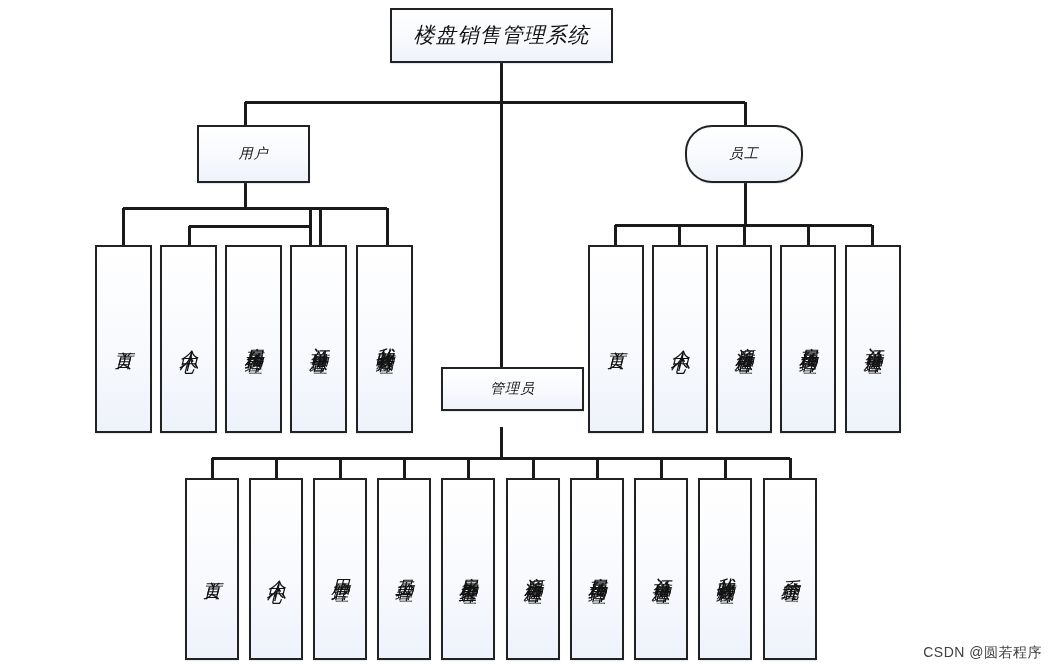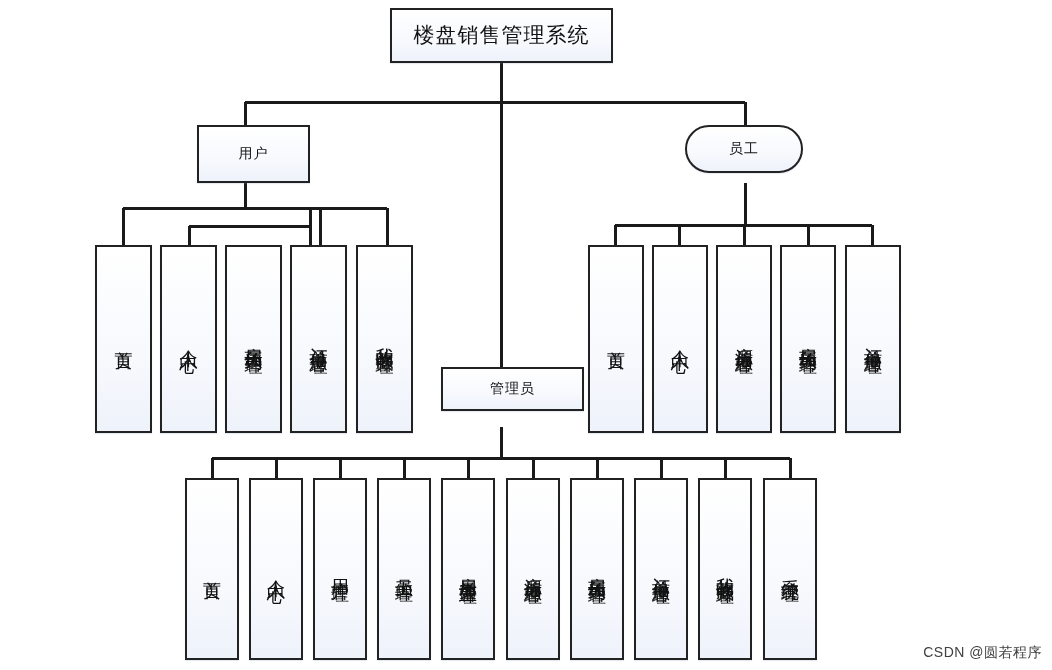--- a/index.html
+++ b/index.html
@@ -36,20 +36,21 @@
     box-sizing: border-box;
     border: 2px solid #222222;
     background: linear-gradient(180deg, #ffffff 0%, #f7f9fd 60%, #eef2fa 100%);
     box-shadow: 0 1px 1px rgba(120,140,180,0.18);
     display: flex;
     align-items: center;
     justify-content: center;
     text-align: center;
     line-height: 1.12;
     color: #121212;
+    font-style: italic;
   }
   
   .node.horiz {
     writing-mode: horizontal-tb;
     letter-spacing: 1px;
   }
   
   .node.vert {
     writing-mode: vertical-rl;
     text-orientation: upright;
@@ -129,21 +130,21 @@
       <line x1="661" y1="458" x2="661" y2="478"></line>
       <line x1="725" y1="458" x2="725" y2="478"></line>
       <line x1="790" y1="458" x2="790" y2="478"></line>
     </g>
   </svg>
 
   <div class="node horiz node-root" style="left:390px; top:8px; width:223px; height:55px;">楼盘销售管理系统</div>
 
   <div class="node horiz node-role" style="left:197px; top:125px; width:113px; height:58px;">用户</div>
 
-  <div class="node horiz node-role" style="left:685px; top:125px; width:118px; height:48px;border-radius:27px;">员工</div>
+  <div class="node horiz node-role" style="left:685px; top:125px; width:118px; height:58px;border-radius:27px;">员工</div>
 
   <div class="node horiz node-role" style="left:441px; top:367px; width:143px; height:44px;">管理员</div>
 
   <div class="node vert" style="left:95px; top:245px; width:57px; height:188px;">首页</div>
   <div class="node vert" style="left:160px; top:245px; width:57px; height:188px;">个人中心</div>
   <div class="node vert" style="left:225px; top:245px; width:57px; height:188px;">房屋预约管理</div>
   <div class="node vert" style="left:290px; top:245px; width:57px; height:188px;">订单信息管理</div>
   <div class="node vert" style="left:356px; top:245px; width:57px; height:188px;">我的收藏管理</div>
 
   <div class="node vert" style="left:588px; top:245px; width:56px; height:188px;">首页</div>

